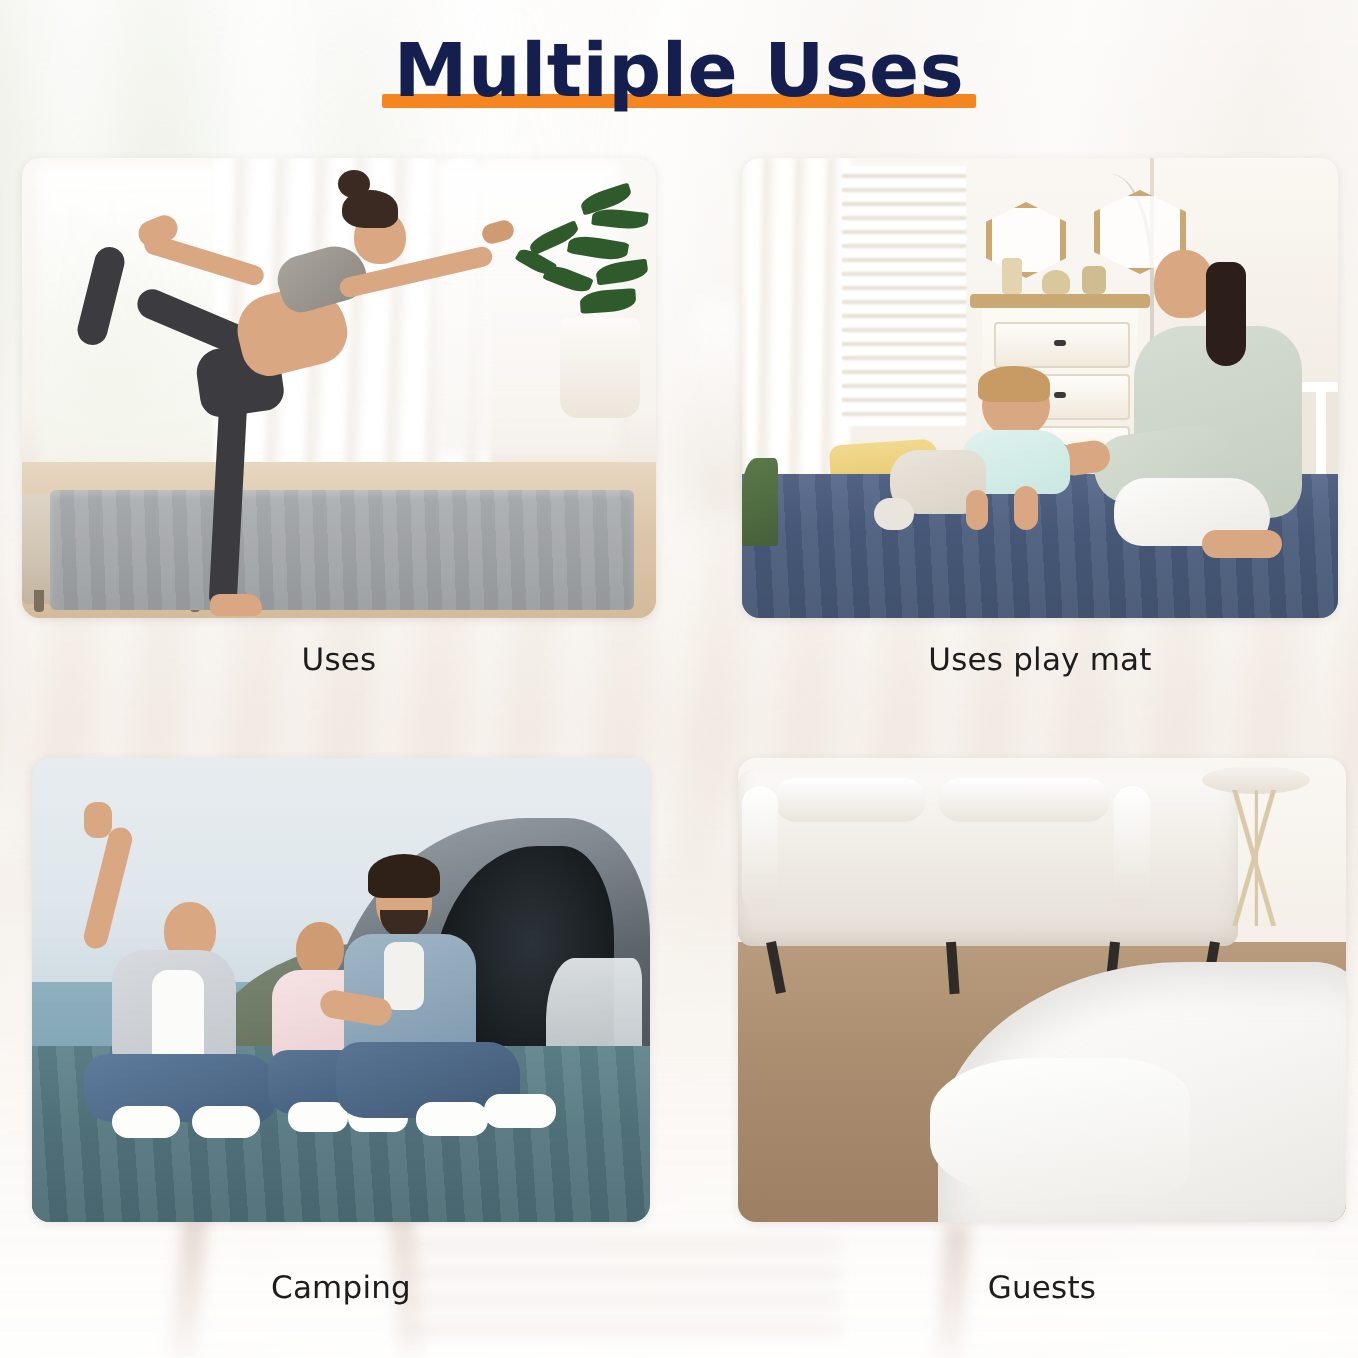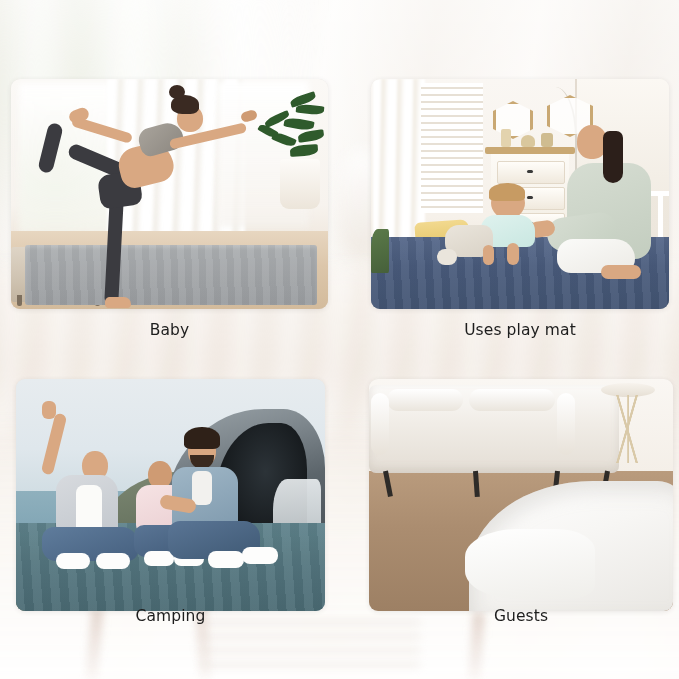--- a/index.html
+++ b/index.html
@@ -161,21 +161,21 @@
     font-size: 15.5px;
     color: #1d1d1d;
     letter-spacing: 0.1px;
   }
 
   .cell.c1 { left: 11px;  top: 79px;  width: 317px; }
   .cell.c2 { left: 371px; top: 79px;  width: 298px; }
   .cell.c3 { left: 16px;  top: 379px; width: 309px; }
   .cell.c4 { left: 369px; top: 379px; width: 304px; }
   .cell.c3 .photo, .cell.c4 .photo { height: 232px; }
-  .cell.c3 .caption, .cell.c4 .caption { top: 228px; }
+  .cell.c3 .caption, .cell.c4 .caption { top: 256px; }
 
   
   .scene { position: absolute; inset: 0; }
   .sh { position: absolute; }
 
   
   .p1-room {
     inset: 0;
     background:
       linear-gradient(180deg, #fbf9f6 0%, #f7f3ee 55%, #efe7dd 72%, #e4d6c4 88%, #ddcbb5 100%);
@@ -424,20 +424,26 @@
     <div class="bg-window"></div>
     <div class="bg-vase"></div>
     <div class="bg-couch"></div>
     <div class="bg-floor"></div>
     <div class="bg-shelf"></div>
     <div class="bg-leg l1"></div>
     <div class="bg-leg l2"></div>
     <div class="bg-leg l3"></div>
   </div>
 
+  <div class="title-wrap">
+    <span class="title-inner">
+      <span class="title-bar" style="background: rgb(245, 134, 31);"></span>
+      <span class="title-text" style="color: rgb(21, 31, 79);">Multiple Uses</span>
+    </span>
+  </div>
 
   <div class="grid">
 
     <div class="cell c1">
       <div class="photo">
         <div class="scene p1-room">
           <div class="sh p1-window"></div>
           <div class="sh p1-curtain"></div>
           <div class="sh p1-wallwin"></div>
 
@@ -478,21 +484,21 @@
             <span class="sh skin" style="left:166px;top:26px;width:26px;height:27px;border-radius:50% 50% 46% 46%"></span>
             <span class="sh" style="left:160px;top:16px;width:28px;height:19px;background:#3a2a22;border-radius:50% 50% 30% 40%"></span>
             <span class="sh" style="left:158px;top:6px;width:16px;height:14px;background:#3a2a22;border-radius:50%"></span>
 
             <span class="sh skin" style="left:60px;top:46px;width:62px;height:10px;border-radius:6px;transform:rotate(17deg)"></span>
             <span class="sh skin" style="left:158px;top:52px;width:78px;height:10px;border-radius:6px;transform:rotate(-13deg)"></span>
             <span class="sh skin2" style="left:230px;top:32px;width:16px;height:10px;border-radius:5px;transform:rotate(-16deg)"></span>
           </div>
         </div>
       </div>
-      <div class="caption">Baby</div>
+      <div class="caption">Uses</div>
     </div>
 
     <div class="cell c2">
       <div class="photo">
         <div class="scene p2-room">
           <div class="sh p2-curtain"></div>
           <div class="sh p2-blind"></div>
           <div class="sh p2-wardrobe"></div>
           <div class="sh p2-cord"></div>
 

